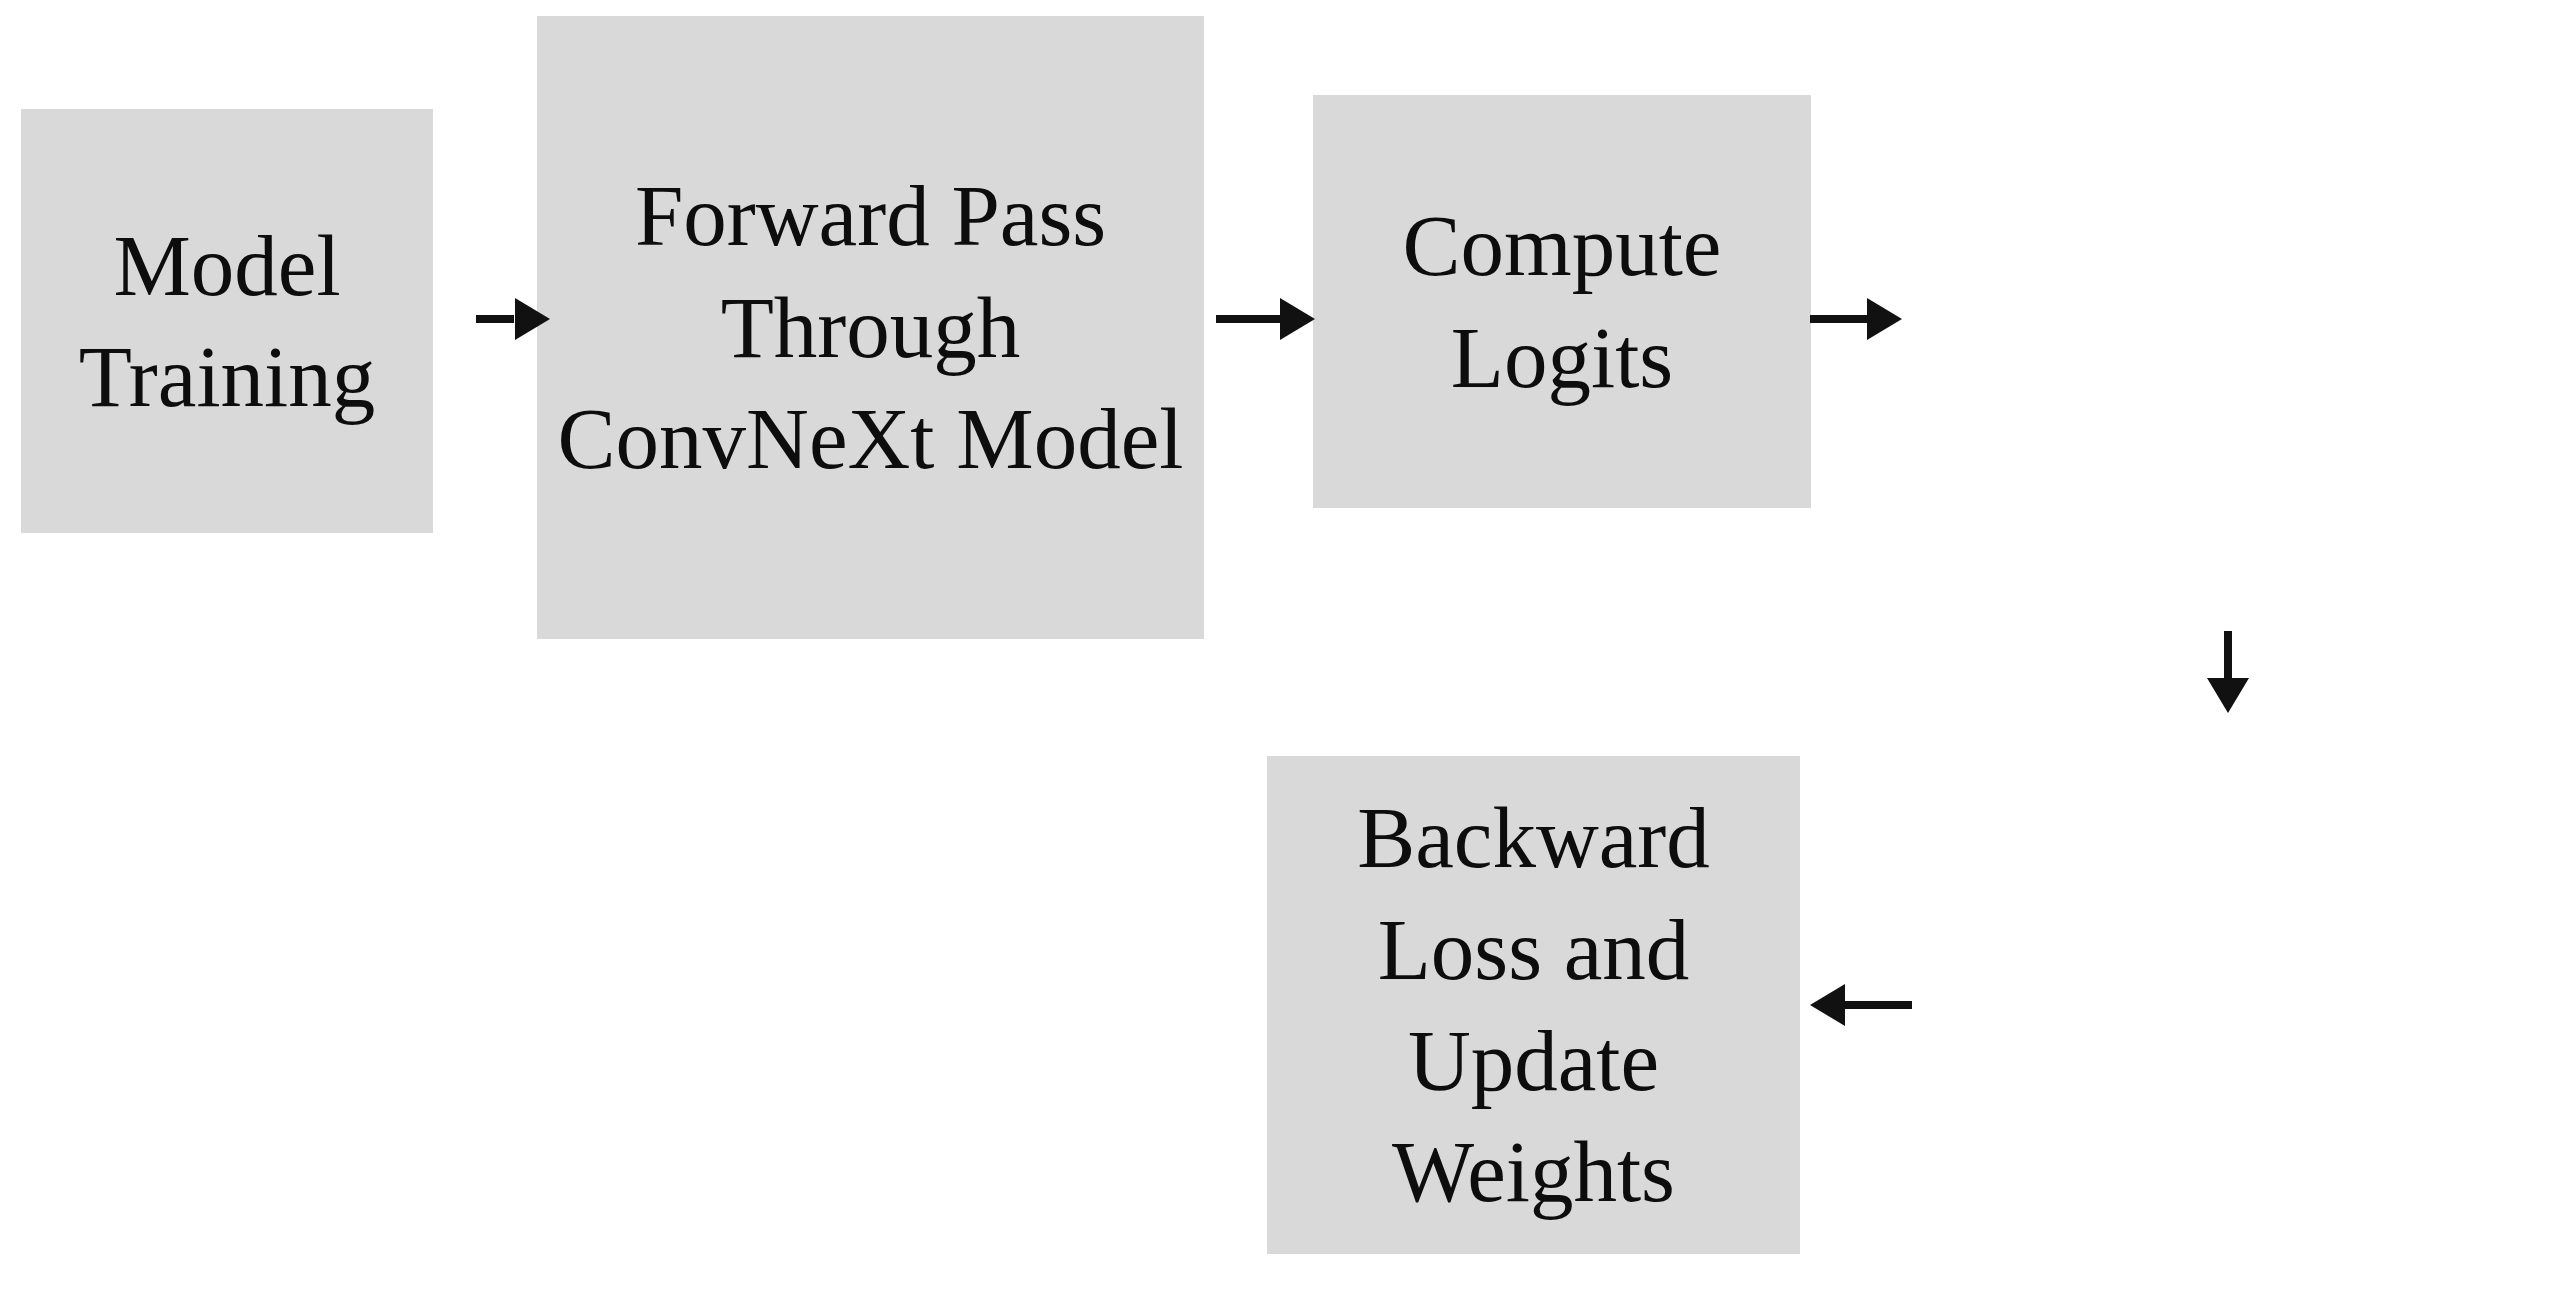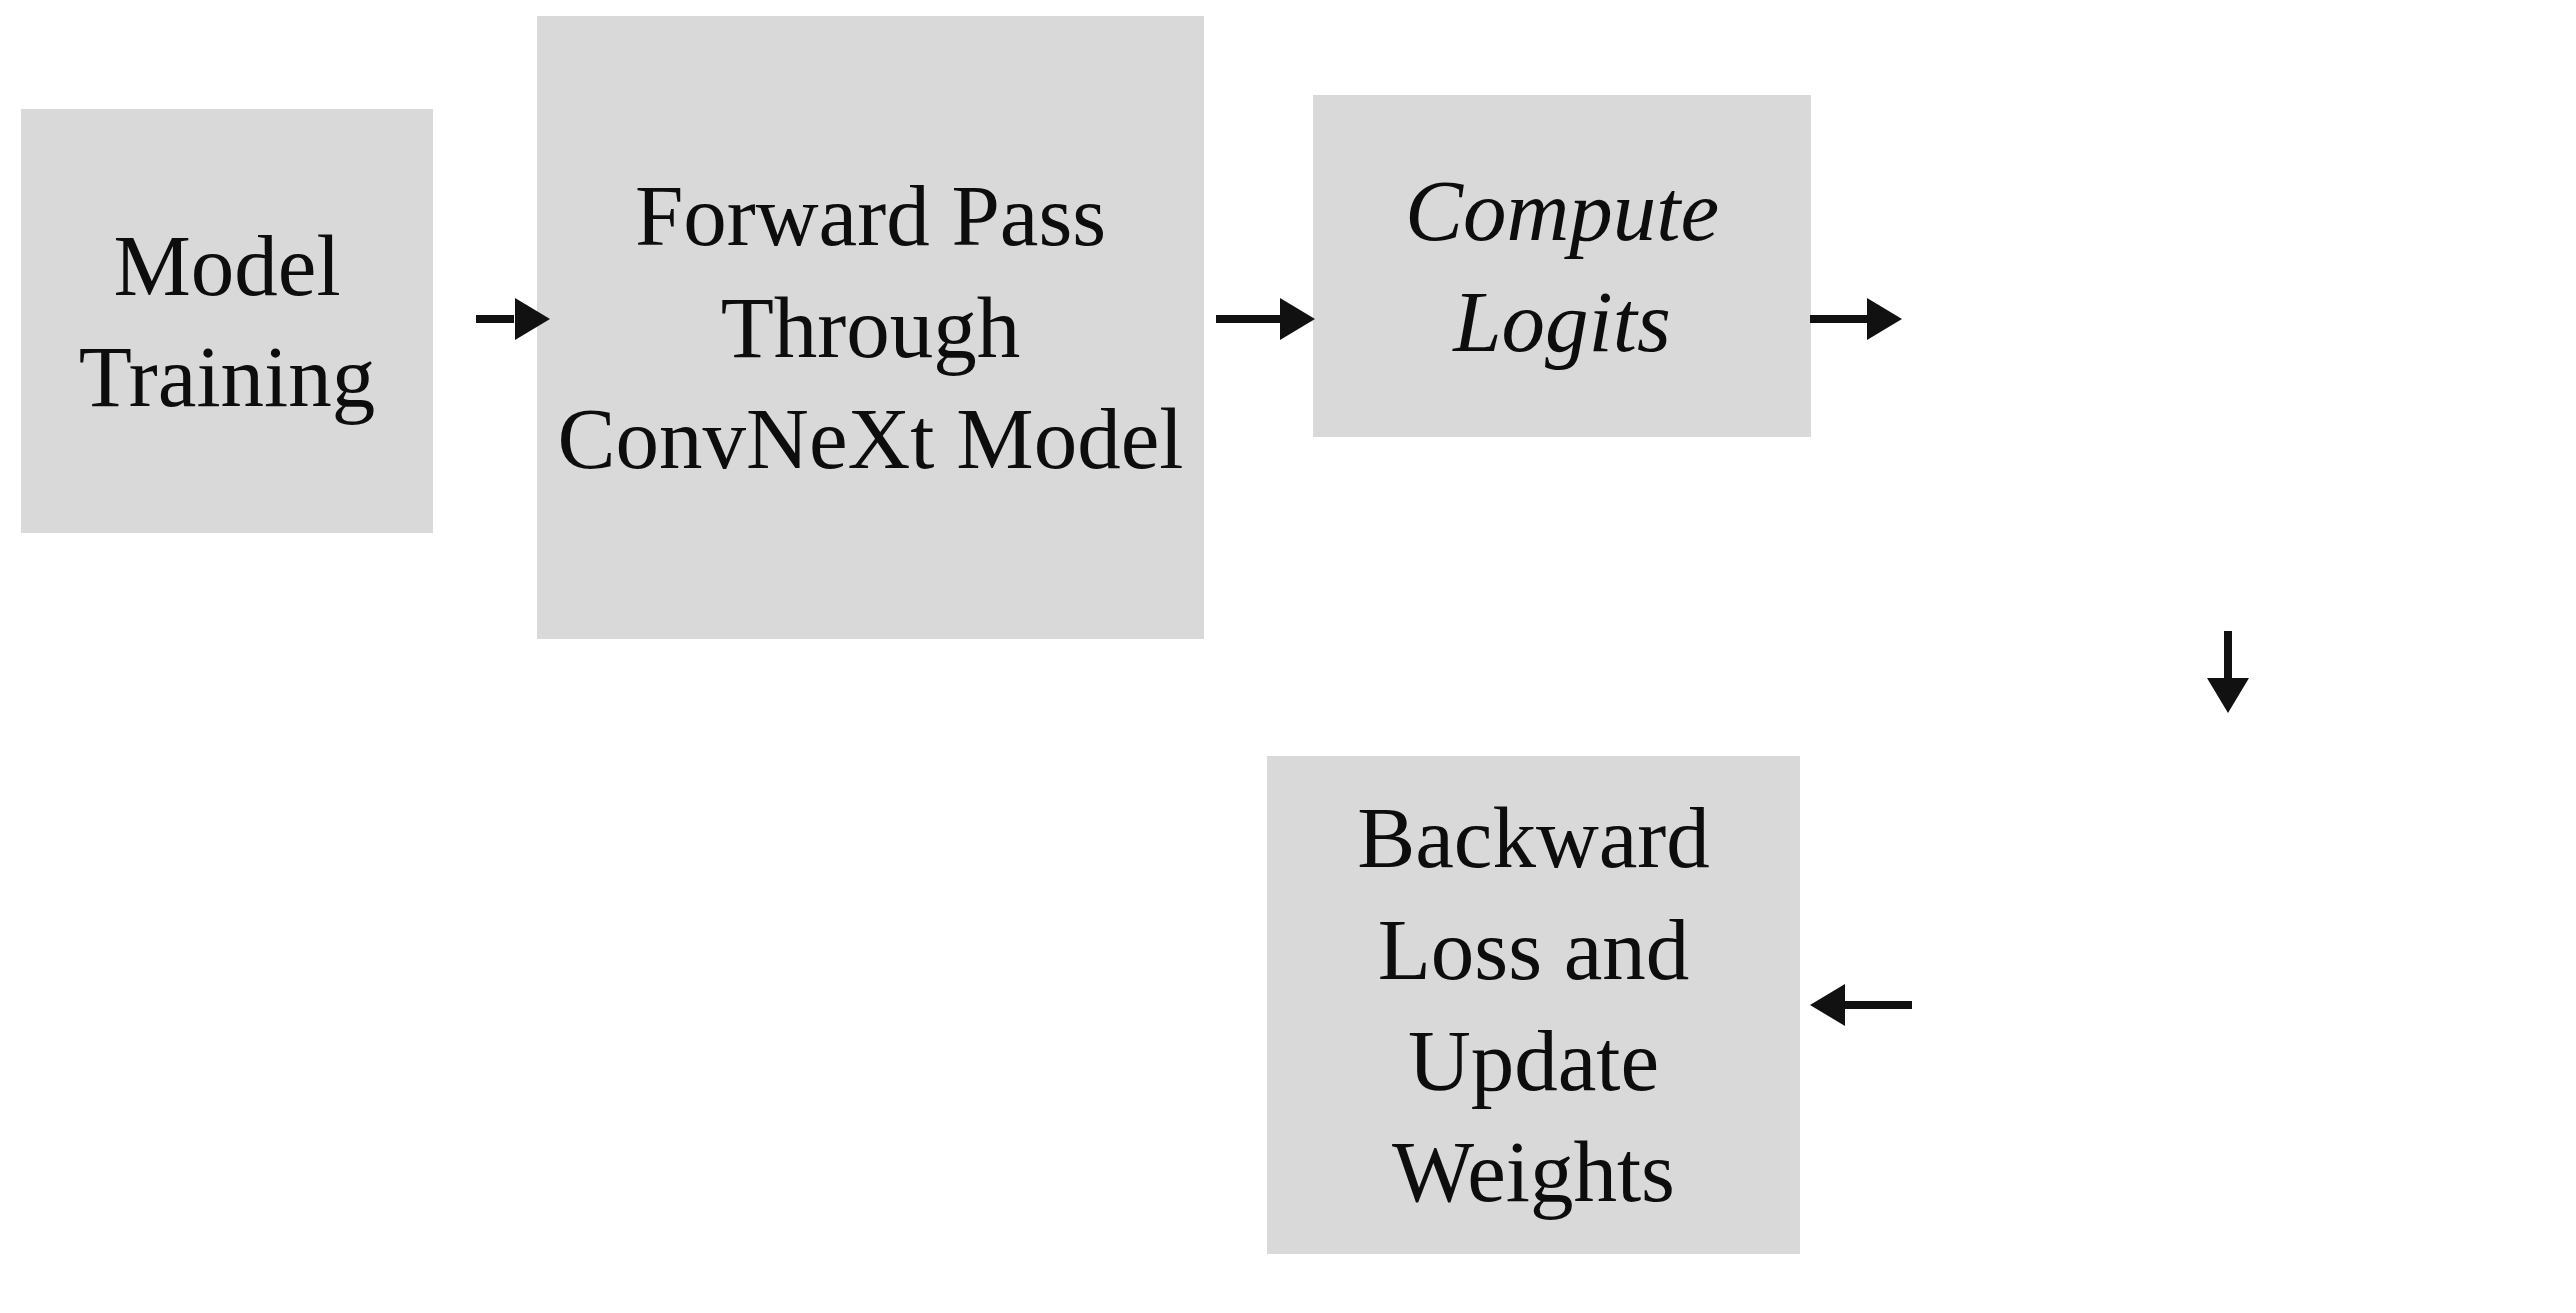--- a/index.html
+++ b/index.html
@@ -22,21 +22,21 @@
     display: flex;
     align-items: center;
     justify-content: center;
     text-align: center;
     white-space: pre-line;
     font-size: 87px;
     line-height: 1.28;
   }
   #node-model-training  { left: 21px;   top: 109px; width: 412px; height: 424px; }
   #node-forward-pass    { left: 537px;  top: 16px;  width: 667px; height: 623px; }
-  #node-compute-logits  { left: 1313px; top: 95px; width: 498px; height: 342px; font-style: italic; }
+  #node-compute-logits  { left: 1313px; top: 95px; width: 498px; height: 413px; }
   #node-apply-sigmoid   { left: 1901px; top: 16.7px;  width: 661px; height: 613px; }
   #node-compute-loss    { left: 1912px; top: 715px; width: 628px; height: 581px; }
   #node-backward-pass   { left: 1267px; top: 756px; width: 533px; height: 498px; }
 
   .shaft {
     position: absolute;
     background: #111111;
   }
   .head {
     position: absolute;

